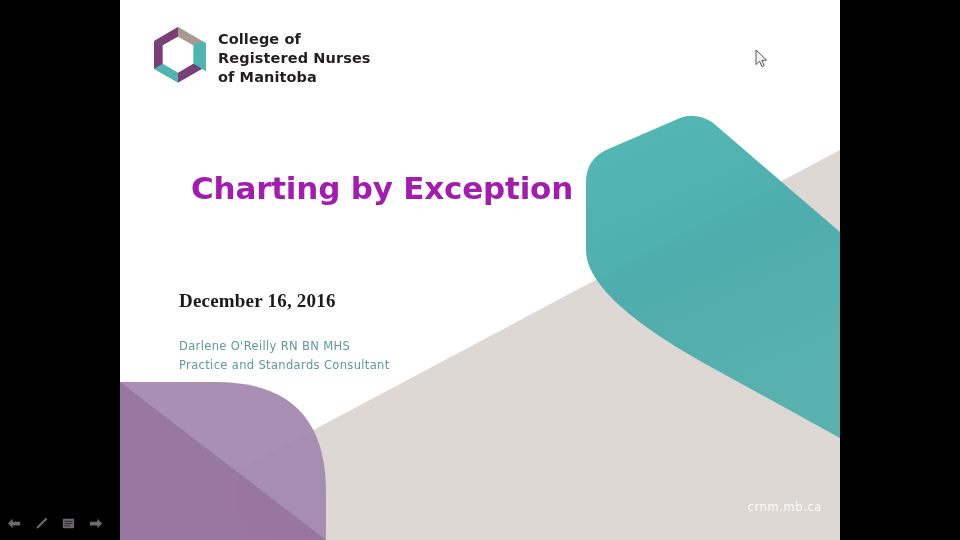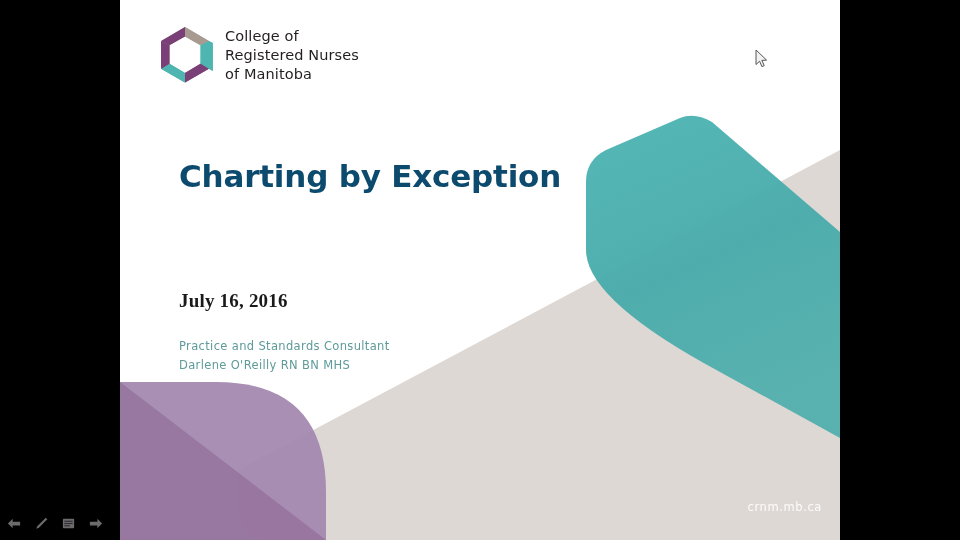--- a/index.html
+++ b/index.html
@@ -59,25 +59,26 @@
   #purple-shape {
     left: 0;
     top: 0;
     width: 720px;
     height: 540px;
   }
 
   
   #logo-block {
     position: absolute;
-    left: 37px;
+    left: 30px;
     top: 27px;
     display: flex;
-    align-items: flex-start;
+    align-items: flex-end;
     gap: 12px;
+    font-weight: bold;
   }
   #logo-mark {
     width: 56px;
     height: 60px;
     flex: 0 0 auto;
   }
   #logo-text {
     font-size: 14.5px;
     line-height: 1.32;
     color: #231f20;
@@ -97,25 +98,25 @@
   #eyebrow {
     font-size: 19.5px;
     color: #6e4b7a;
     letter-spacing: 0.2px;
     font-family: "DejaVu Sans", sans-serif;
     margin: 0 0 6px 0;
     font-weight: 400;
   }
   #main-title {
     font-size: 31px;
-    color: #0c4a6e;
+    color: #a21caf;
     font-weight: 700;
     letter-spacing: -0.2px;
     font-family: "DejaVu Sans", sans-serif;
-    margin: 0;
+    margin: 12px;
     line-height: 1.08;
   }
   #date-line {
     position: absolute;
     left: 59px;
     top: 290px;
     font-family: "Liberation Serif", serif;
     font-weight: 700;
     font-size: 19px;
     color: #1a1a1a;
@@ -254,25 +255,25 @@
       </svg>
       <div id="logo-text">College of
 Registered Nurses
 of Manitoba</div>
     </div>
 
     <div id="text-block">
       <h1 id="main-title">Charting by Exception</h1>
     </div>
 
-    <div id="date-line">July 16, 2016</div>
+    <div id="date-line">December 16, 2016</div>
 
     <div id="presenter">
+      <div>Darlene O'Reilly RN BN MHS</div>
       <div>Practice and Standards Consultant</div>
-      <div>Darlene O'Reilly RN BN MHS</div>
     </div>
 
     <div id="site-url">crnm.mb.ca</div>
 
   </div>
 
   <div id="toolbar">
     <div class="tool-btn">
       <svg viewBox="0 0 16 16" width="15" height="15">
         <path d="M6 3 L1 8 L6 13 L6 10 L14 10 L14 6 L6 6 Z" fill="#ffffff"></path>

